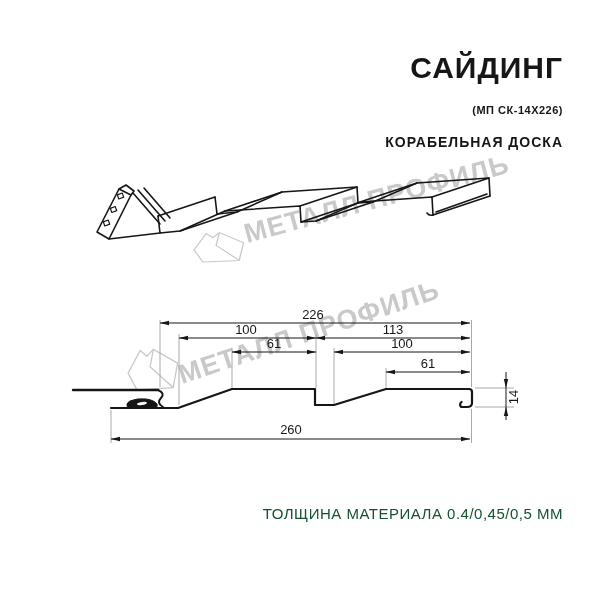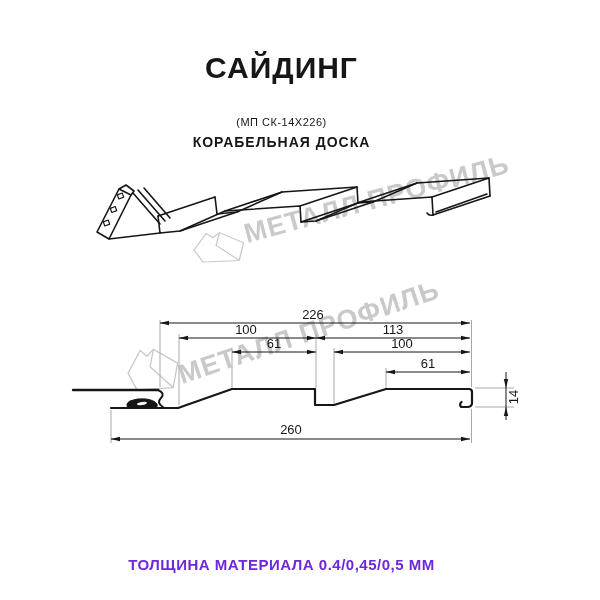--- a/index.html
+++ b/index.html
@@ -1,22 +1,22 @@
 <!DOCTYPE html>
 <html><head>
 <meta charset="utf-8">
 <style>
   html,body{margin:0;padding:0;background:#fff;}
   #page{position:relative;width:600px;height:600px;background:#ffffff;overflow:hidden;
         font-family:"Liberation Sans", sans-serif;color:#161616;}
-  .centered{position:absolute;left:0;width:563px;text-align:center;white-space:nowrap;}
+  .centered{position:absolute;left:0;width:563px;text-align:right;white-space:nowrap;}
   #title{top:51px;font-size:30px;font-weight:bold;letter-spacing:1px;}
   #subtitle{top:86px;font-size:14px;font-weight:bold;letter-spacing:1px;margin-top:48px;}
-  #code{top:116px;font-size:11px;font-weight:normal;letter-spacing:0.5px;}
-  #footer{top:556px;font-size:15px;font-weight:bold;letter-spacing:0.5px;color:#6d28d9;}
+  #code{top:104px;font-size:11px;font-weight:bold;letter-spacing:0.5px;}
+  #footer{top:505px;font-size:15px;font-weight:normal;letter-spacing:0.5px;color:#14532d;}
   svg{position:absolute;left:0;top:0;}
   svg text.dim{font-family:"Liberation Sans", sans-serif;font-size:13px;fill:#161616;}
   svg text.wm{font-family:"Liberation Sans", sans-serif;font-weight:bold;letter-spacing:1px;}
 </style>
 </head>
 <body>
 
 <div id="page">
 
   <div id="title" class="centered">САЙДИНГ</div>

